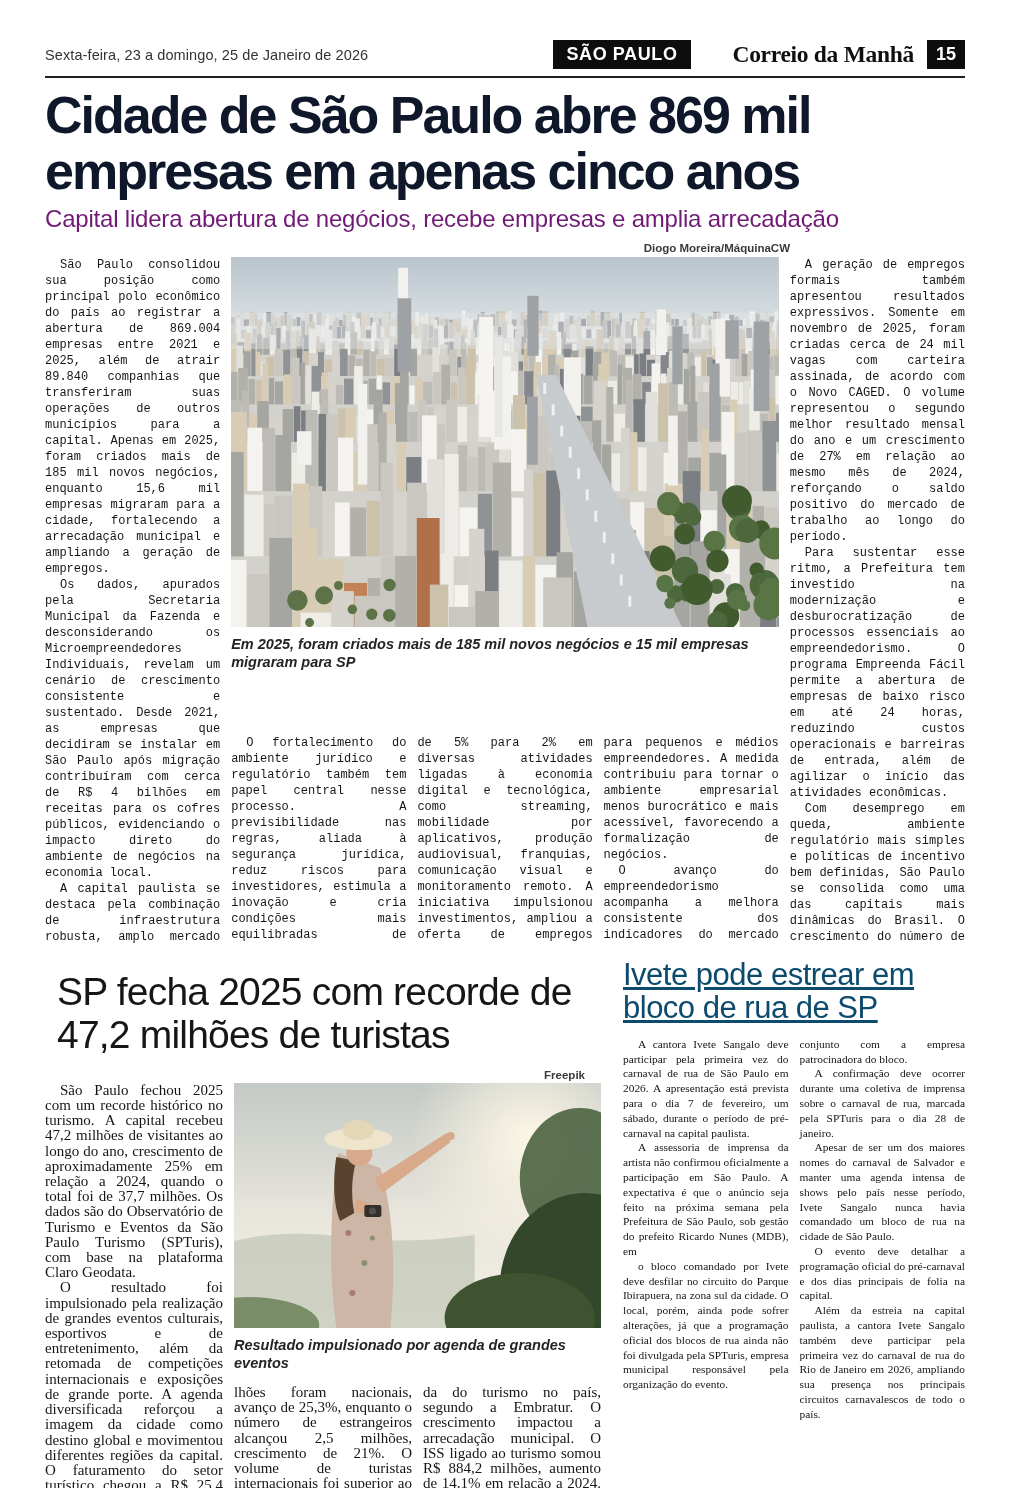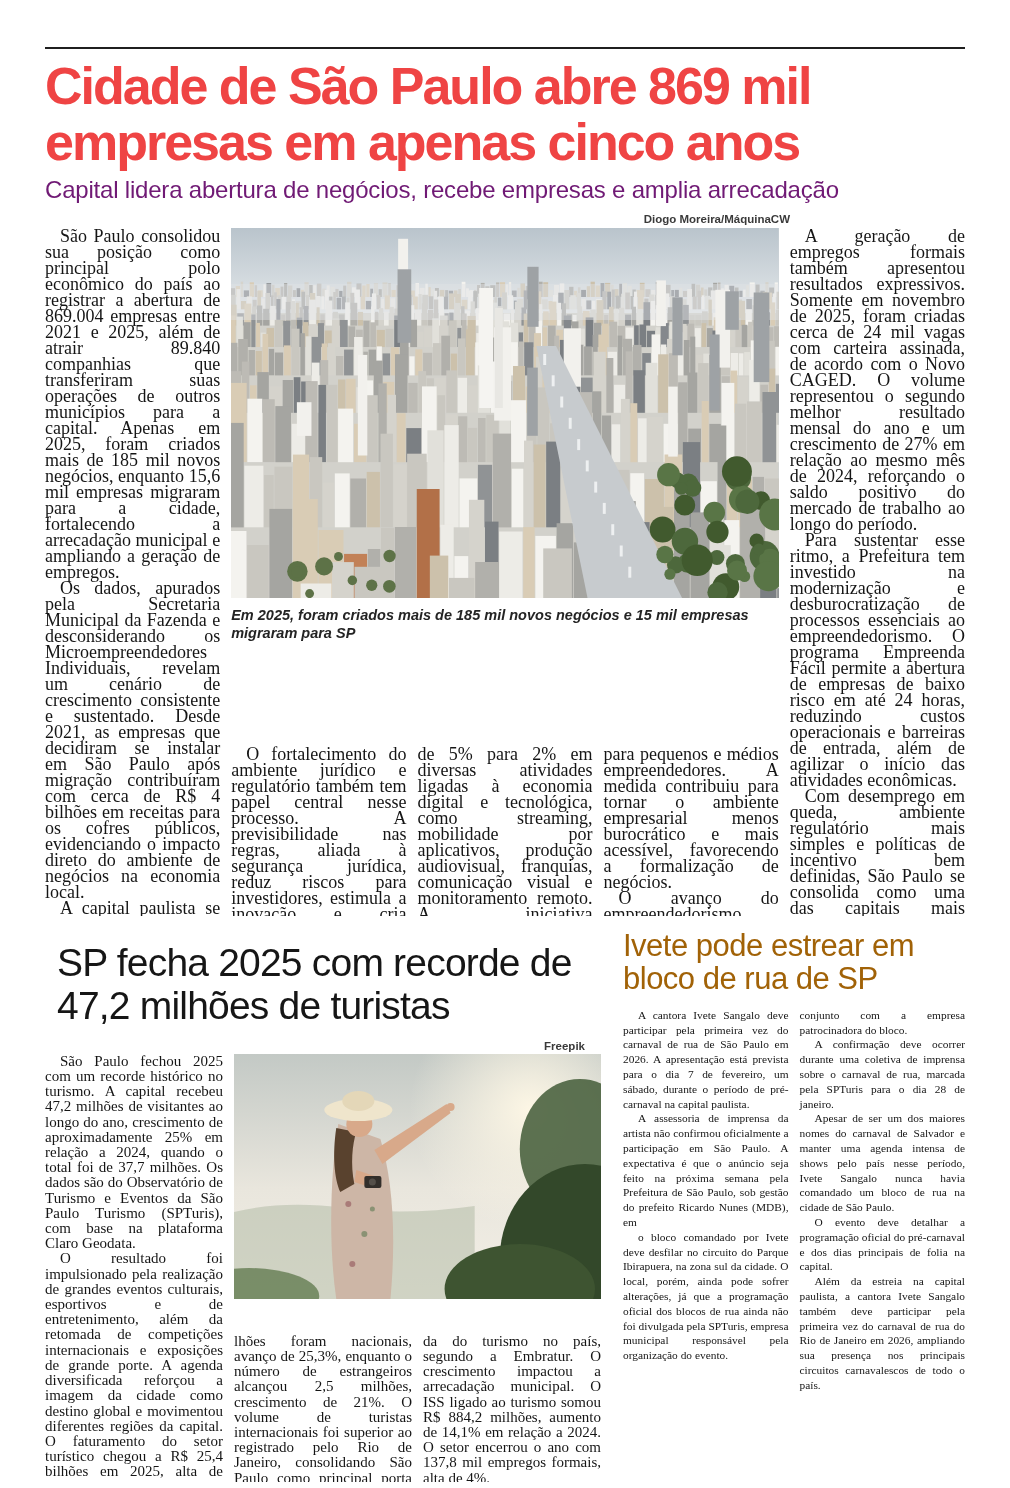--- a/index.html
+++ b/index.html
@@ -11,60 +11,66 @@
   .date{flex:1;font:14.5px "Liberation Sans",sans-serif;color:#333;letter-spacing:.1px;}
   .section-box{background:#0d0d0d;color:#fff;font:bold 18px/1 "Liberation Sans",sans-serif;
                padding:5px 13px 6px;letter-spacing:.6px;}
   .masthead{font:bold 23.5px "Liberation Serif",serif;color:#0f0f0f;margin-left:42px;letter-spacing:-.3px;}
   .pageno{background:#0d0d0d;color:#fff;font:bold 18px/1 "Liberation Sans",sans-serif;
           padding:5px 9px 6px;margin-left:13px;}
   .rule{border:none;border-top:2.5px solid #1f1f1f;margin:7px 0 0;}
 
   
   h1{margin:10px 0 0;font-family:"Liberation Sans",sans-serif;font-weight:bold;
-     font-size:52px;line-height:1.07;letter-spacing:-2px;color:#ef4444;}
+     font-size:52px;line-height:1.07;letter-spacing:-2px;color:#0f172a;}
   .subhead{margin-top:6px;font:400 24px/1.2 "Liberation Sans",sans-serif;color:#701a75;letter-spacing:-.2px;}
   .credit{text-align:right;font:bold 11.5px "Liberation Sans",sans-serif;color:#3a3a3a;margin:8px 0 3px;}
   .credit-lead{padding-right:175px;}
 
   .story1{display:grid;grid-template-columns:repeat(5,1fr);column-gap:11px;row-gap:13px;
           height:688px;overflow:hidden;margin-top:2px;}
   .c1{grid-column:1;grid-row:1/3;}
   .c5{grid-column:5;grid-row:1/3;}
   .photo1wrap{grid-column:2/5;grid-row:1;}
   .photo{display:block;width:100%;background:#cfd4d7;}
   .caption{font:italic bold 14.5px/1.25 "Liberation Sans",sans-serif;color:#242424;margin-top:8px;}
 
   .bodycol p{margin:0;text-align:justify;font-family:"Liberation Serif",serif;color:#151515;}
-  .story1 .bodycol p{font-size:18px;line-height:16px;}
+  .story1 .bodycol p{font-size:12px;line-height:16px;font-family:Liberation Mono, monospace;}
   p.ind{text-indent:15px;}
   p.cont{text-indent:0;}
 
   
   .bottom{display:flex;gap:22px;margin-top:14px;}
   .tourism{width:556px;flex:none;}
   h2{margin:12px;font:500 39px/1.1 "Liberation Sans",sans-serif;letter-spacing:-.8px;color:#161616;}
   .credit-tourism{margin:6px 16px 2px;}
   .story2{display:grid;grid-template-columns:repeat(3,1fr);column-gap:11px;row-gap:11px;
           height:428px;overflow:hidden;}
   .t1{grid-column:1;grid-row:1/3;}
   .photo2wrap{grid-column:2/4;grid-row:1;}
   .story2 .bodycol p{font-size:15px;line-height:15.2px;}
 
   .ivete{width:342px;flex:none;}
-  h3{margin:0 0 12px;font:500 31px/1.06 "Liberation Sans",sans-serif;letter-spacing:-.5px;color:#a16207;}
+  h3{margin:0 0 12px;font:500 31px/1.06 "Liberation Sans",sans-serif;letter-spacing:-.5px;color:#0c4a6e;text-decoration:underline;}
   .ivete-cols{display:flex;gap:11px;height:446px;overflow:hidden;}
   .ivete-cols .bodycol{flex:1;}
   .ivete-cols .bodycol p{font-size:11.4px;line-height:14.8px;}
 </style>
 </head>
 <body>
 
 <div class="page">
 
+  <div class="header-row">
+    <span class="date">Sexta-feira, 23 a domingo, 25 de Janeiro de 2026</span>
+    <span class="section-box">SÃO PAULO</span>
+    <span class="masthead">Correio da Manhã</span>
+    <span class="pageno">15</span>
+  </div>
   <hr class="rule">
 
   <h1>Cidade de São Paulo abre 869 mil empresas em apenas cinco anos</h1>
   <div class="subhead">Capital lidera abertura de negócios, recebe empresas e amplia arrecadação</div>
   <div class="credit credit-lead">Diogo Moreira/MáquinaCW</div>
 
   <div class="story1">
     <div class="bodycol c1">
       <p class="ind">São Paulo consolidou sua posição como principal polo econômico do país ao registrar a abertura de 869.004 empresas entre 2021 e 2025, além de atrair 89.840 companhias que transferiram suas operações de outros municípios para a capital. Apenas em 2025, foram criados mais de 185 mil novos negócios, enquanto 15,6 mil empresas migraram para a cidade, fortalecendo a arrecadação municipal e ampliando a geração de empregos.</p>
       <p class="ind">Os dados, apurados pela Secretaria Municipal da Fazenda e desconsiderando os Microempreendedores Individuais, revelam um cenário de crescimento consistente e sustentado. Desde 2021, as empresas que decidiram se instalar em São Paulo após migração contribuíram com cerca de R$ 4 bilhões em receitas para os cofres públicos, evidenciando o impacto direto do ambiente de negócios na economia local.</p>
@@ -890,20 +896,21 @@
               <polygon points="40,66 112,20 116,29 48,80" fill="#d8a98a"></polygon>
               <circle cx="116" cy="23" r="4" fill="#d8a98a"></circle>
               <path d="M22,86 L40,92 L38,104 L20,98 Z" fill="#d8a98a"></path>
               <rect x="30" y="92" width="17" height="12" rx="2" fill="#332f2b"></rect>
               <circle cx="38" cy="98" r="3.5" fill="#55504a"></circle>
               <circle cx="25" cy="40" r="13" fill="#d8a98a"></circle>
               <ellipse cx="24" cy="26" rx="34" ry="11" fill="#efe5cc"></ellipse>
               <ellipse cx="24" cy="17" rx="16" ry="10" fill="#e4d7b8"></ellipse>
             </g>
           </svg>
+          <div class="caption">Resultado impulsionado por agenda de grandes eventos</div>
         </div>
         <div class="bodycol">
           <p class="cont">lhões foram nacionais, avanço de 25,3%, enquanto o número de estrangeiros alcançou 2,5 milhões, crescimento de 21%. O volume de turistas internacionais foi superior ao registrado pelo Rio de Janeiro, consolidando São Paulo como principal porta de entra-</p>
         </div>
         <div class="bodycol">
           <p class="cont">da do turismo no país, segundo a Embratur. O crescimento impactou a arrecadação municipal. O ISS ligado ao turismo somou R$ 884,2 milhões, aumento de 14,1% em relação a 2024. O setor encerrou o ano com 137,8 mil empregos formais, alta de 4%.</p>
         </div>
       </div>
     </div>
 

